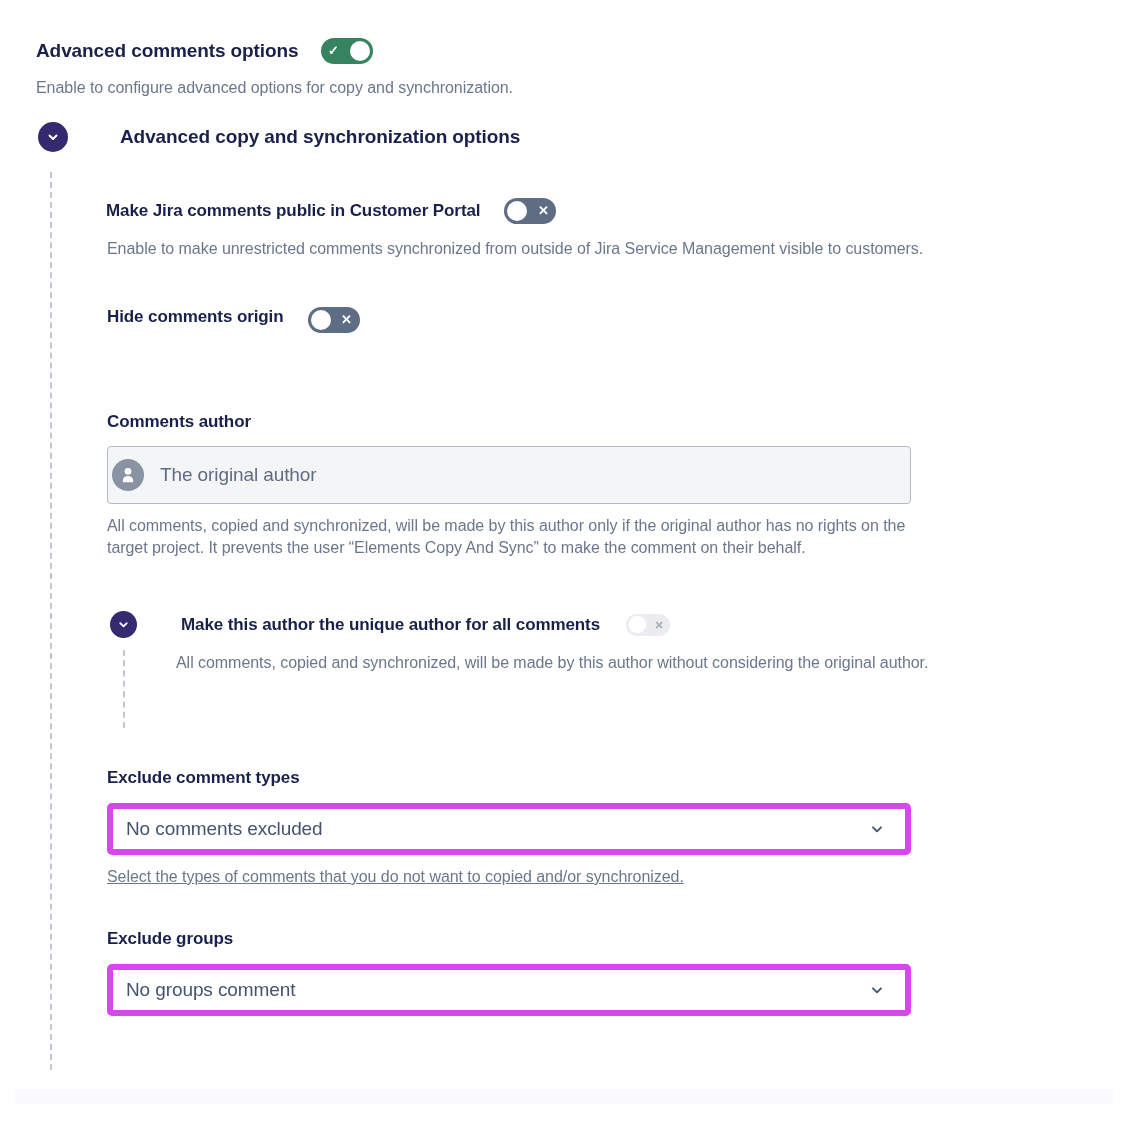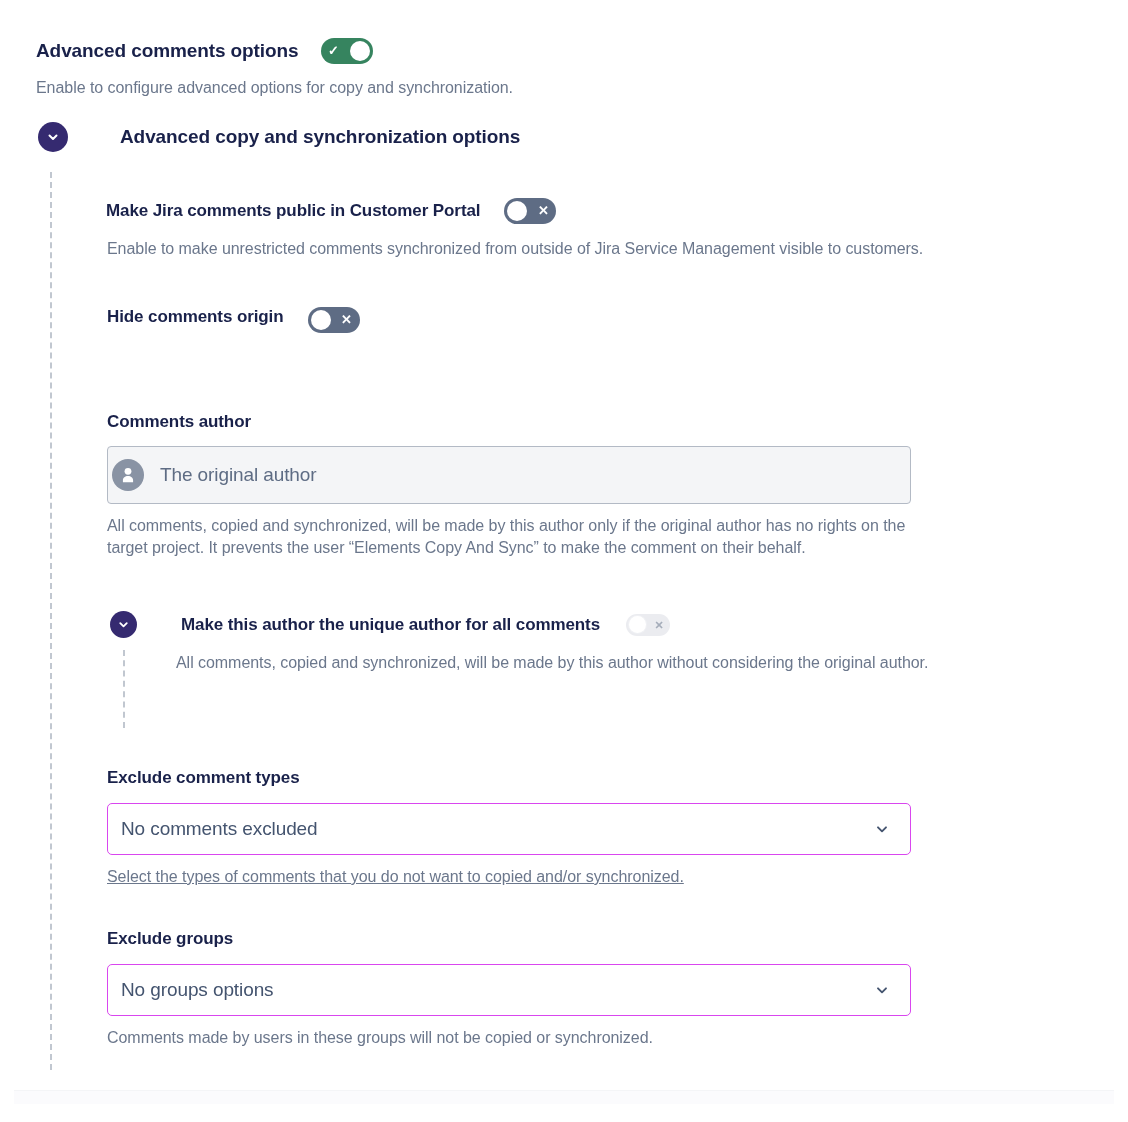--- a/index.html
+++ b/index.html
@@ -203,21 +203,21 @@
   #label-exclude-groups { left: 107px; top: 929px; }
   #select-exclude-groups { left: 107px; top: 964px; }
   #help-exclude-groups { left: 107px; top: 1027px; }
 
   
   .select {
     width: 804px;
     height: 52px;
     box-sizing: border-box;
     background: #ffffff;
-    border: 1px solid #d946ef;
+    border: 6px solid #d946ef;
     border-radius: 5px;
     display: flex;
     align-items: center;
     justify-content: space-between;
     padding: 0 16px 0 13px;
     cursor: pointer;
   }
   .select .value {
     font-size: 19px;
     color: #44546f;
@@ -317,25 +317,24 @@
         <polyline points="6,9.5 12,15.5 18,9.5"></polyline>
       </svg>
     </span>
   </div>
 
   <div class="abs help-text" id="help-exclude-types">Select the types of comments that you do not want to copied and/or synchronized.</div>
 
   <div class="abs field-label" id="label-exclude-groups">Exclude groups</div>
 
   <div class="abs select" id="select-exclude-groups">
-    <span class="value">No groups options</span>
+    <span class="value">No groups comment</span>
     <span class="chev">
       <svg width="16" height="16" viewBox="0 0 24 24" fill="none" stroke="#44546f" stroke-width="2.8" stroke-linecap="round" stroke-linejoin="round">
         <polyline points="6,9.5 12,15.5 18,9.5"></polyline>
       </svg>
     </span>
   </div>
 
-  <div class="abs help-text" id="help-exclude-groups">Comments made by users in these groups will not be copied or synchronized.</div>
 
   <div class="abs" id="bottom-divider"></div>
 
 </div>
 
 </body></html>

